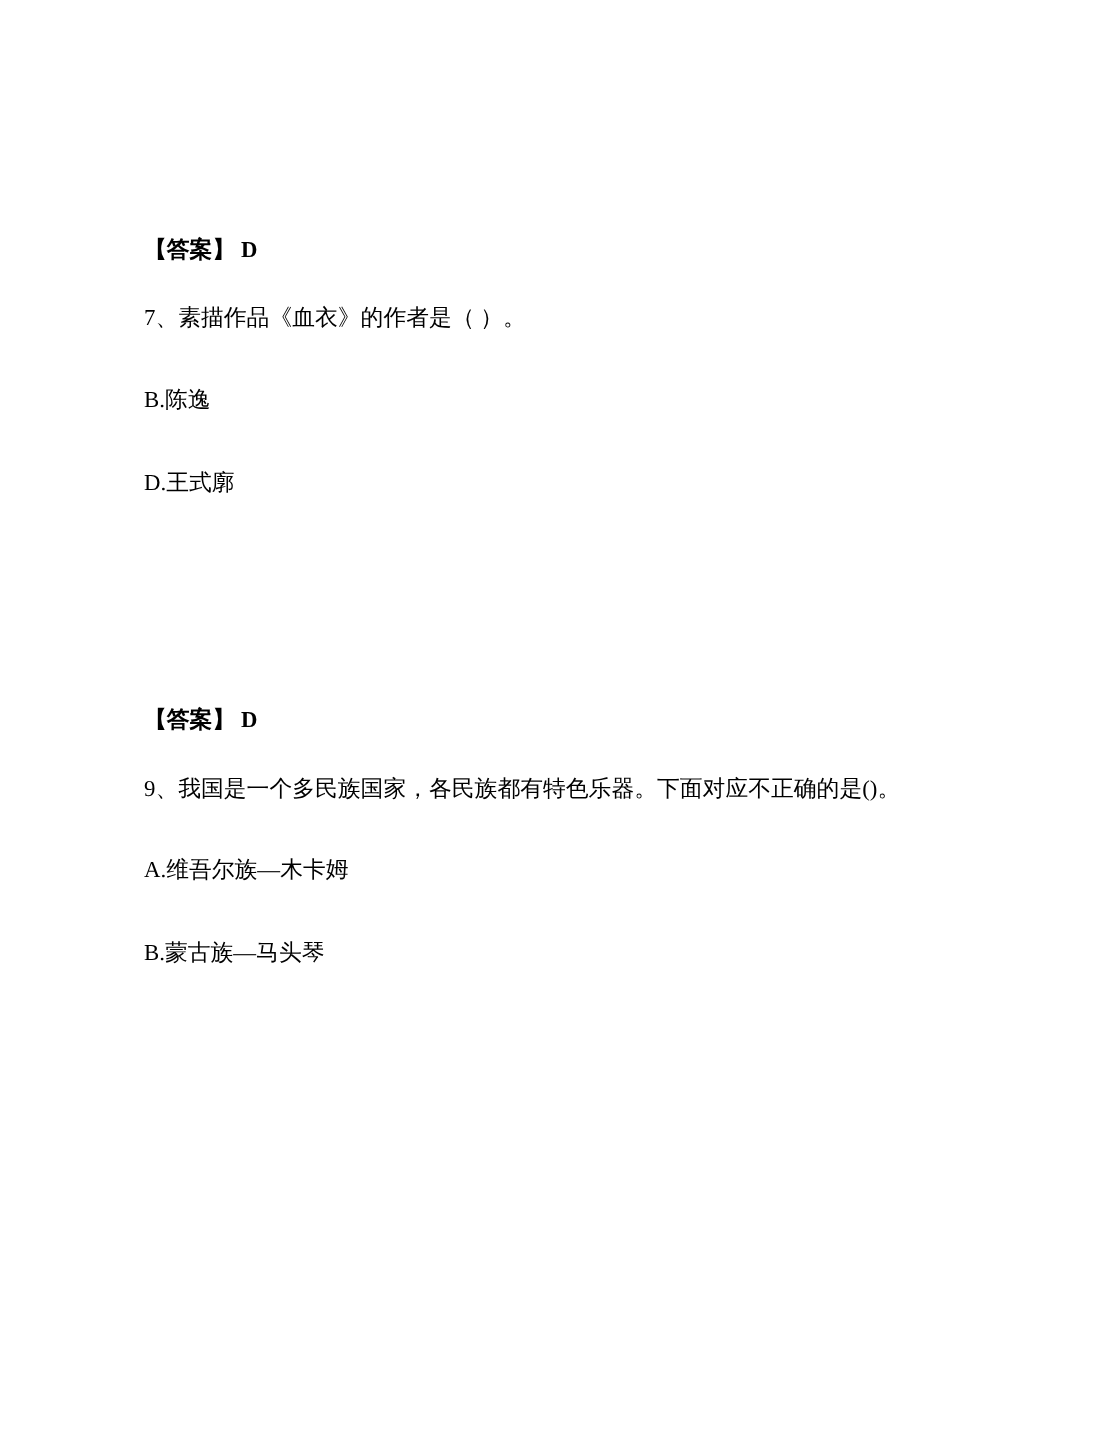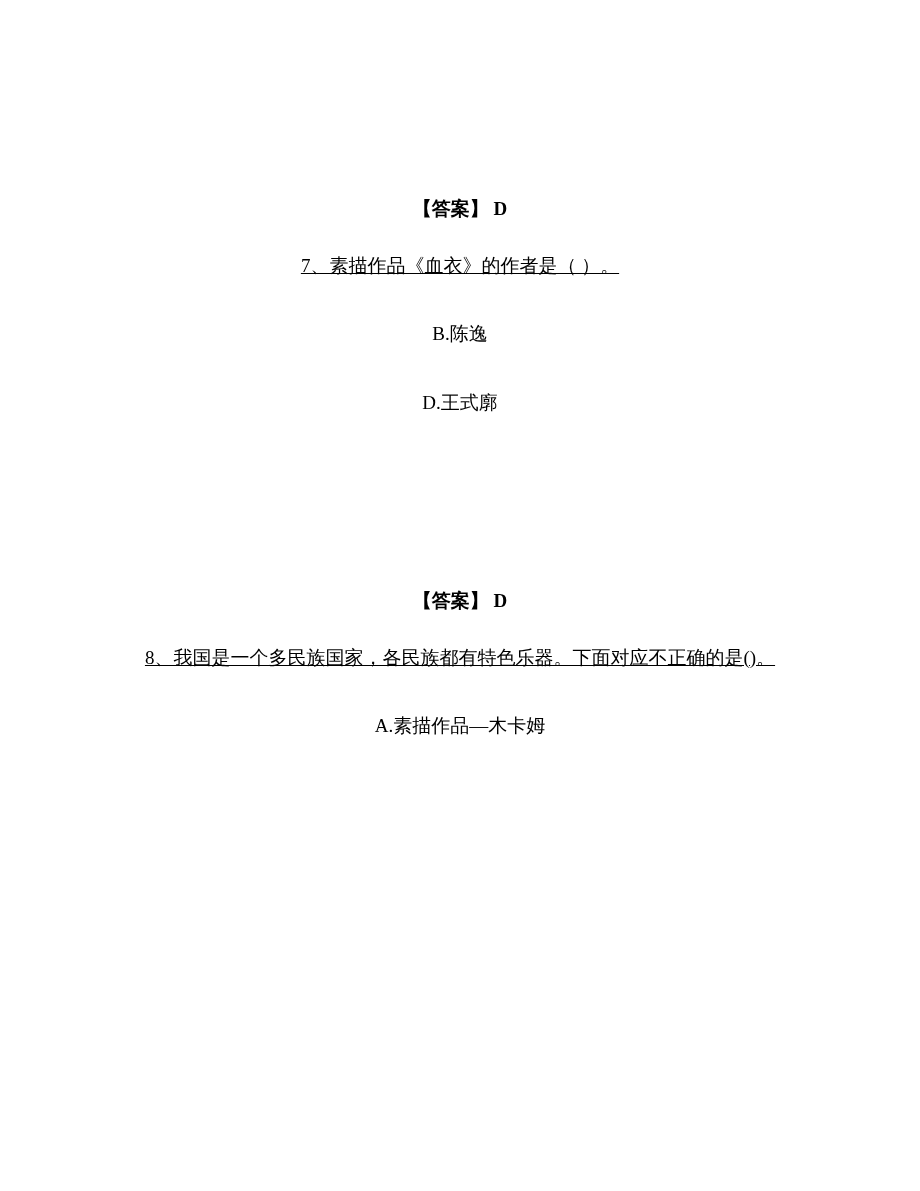--- a/index.html
+++ b/index.html
@@ -8,29 +8,27 @@
     background: #ffffff;
     font-family: "SimSun", "宋体", serif;
     width: 920px;
     height: 1191px;
     color: #000000;
     font-size: 19px;
     line-height: 1.5;
   }
   .page {
     padding: 195px 120px 0 120px;
-    text-align: center;
   }
   .answer {
     font-weight: bold;
     margin-bottom: 28px;
   }
   .question {
     margin-bottom: 40px;
-    text-decoration: underline;
   }
   .option {
     margin-bottom: 40px;
   }
   .big-gap {
     height: 130px;
   }
 </style>
 </head>
 <body>
@@ -41,17 +39,18 @@
 
   <div class="question">7、素描作品《血衣》的作者是（ ）。</div>
 
   <div class="option">B.陈逸</div>
   <div class="option">D.王式廓</div>
 
   <div class="big-gap"></div>
 
   <div class="answer">【答案】 D</div>
 
-  <div class="question">8、我国是一个多民族国家，各民族都有特色乐器。下面对应不正确的是()。</div>
+  <div class="question">9、我国是一个多民族国家，各民族都有特色乐器。下面对应不正确的是()。</div>
 
-  <div class="option">A.素描作品—木卡姆</div>
+  <div class="option">A.维吾尔族—木卡姆</div>
+  <div class="option">B.蒙古族—马头琴</div>
 
 </div>
 
 </body></html>

